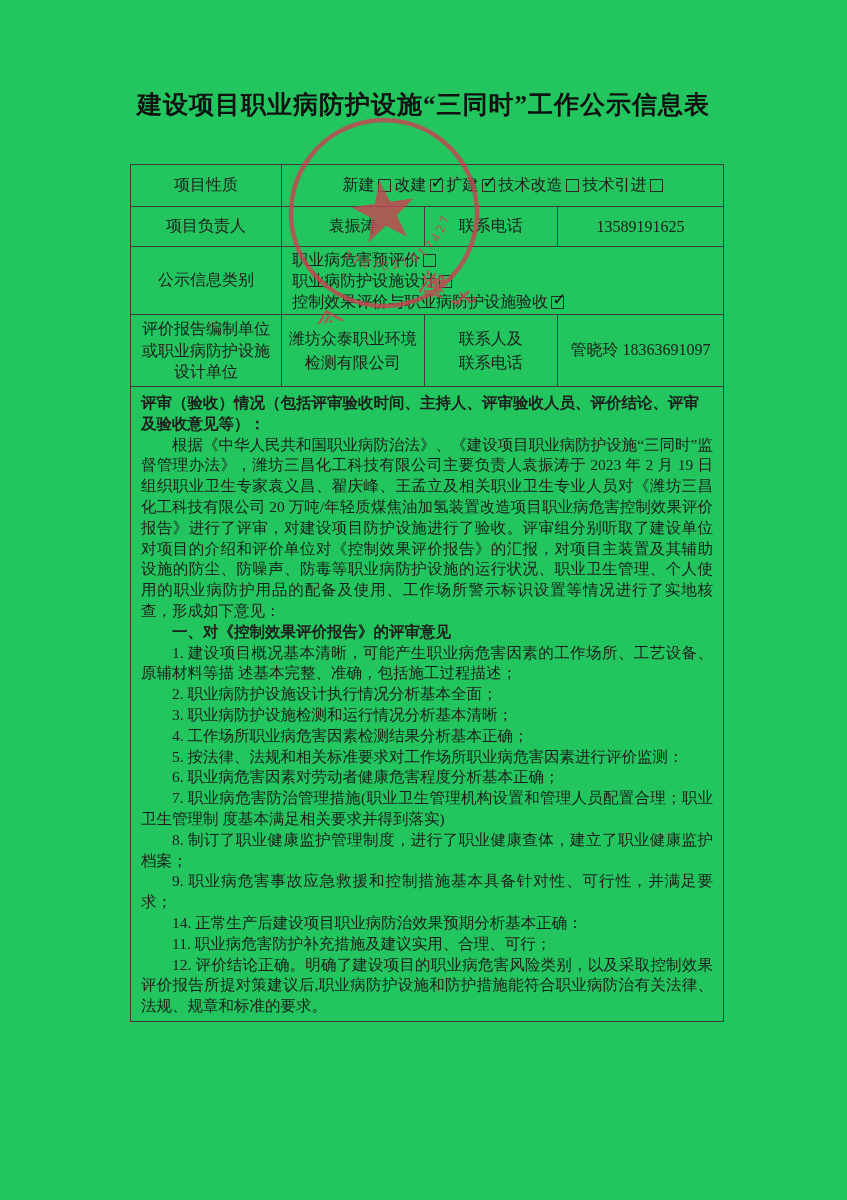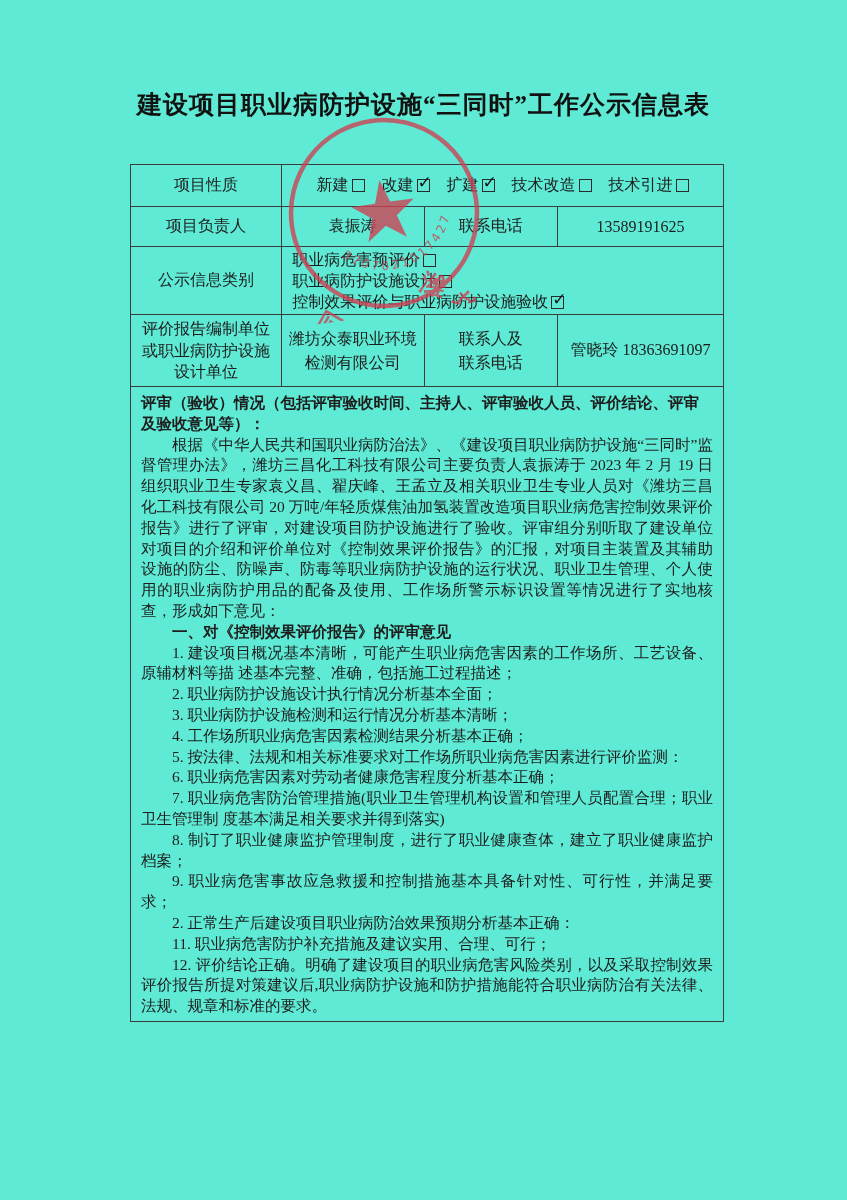--- a/index.html
+++ b/index.html
@@ -1,38 +1,38 @@
 <!DOCTYPE html>
 <html><head>
 <meta charset="utf-8">
 <style>
   * { margin:0; padding:0; box-sizing:border-box; }
   html,body { background:#e8e8e8; }
   .page {
     position:relative; width:847px; height:1200px; margin:0 auto;
-    background:#5eead4; overflow:hidden;
+    background:#22c55e; overflow:hidden;
     font-family:"Liberation Serif","DejaVu Serif",serif;
     color:#1d1d1d;
   }
   .doc-title {
     position:absolute; top:88px; left:0; width:100%;
     text-align:center; font-size:25px; font-weight:bold; letter-spacing:1px;
     color:#111;
   }
   table.form {
     position:absolute; left:130px; top:164px; width:594px;
     border-collapse:collapse; table-layout:fixed;
   }
   table.form td {
     border:1.5px solid #3c3c3c; font-size:16px; color:#1d1d1d;
     padding:2px 6px; vertical-align:middle;
   }
   td.lbl { text-align:center; }
   td.ctr { text-align:center; }
-  .nature-line { display:flex; justify-content:center; align-items:center; gap:17px; }
+  .nature-line { display:flex; justify-content:center; align-items:center; gap:4px; }
   .opt { white-space:nowrap; }
   .cb {
     display:inline-block; width:13px; height:13px; border:1.5px solid #2a2a2a;
     position:relative; vertical-align:-2px; margin-left:3px; background:transparent;
   }
   .cb.checked::after {
     content:"✓"; position:absolute; left:0px; top:-8px;
     font-size:17px; font-weight:bold; color:#161616;
     font-family:"DejaVu Sans",sans-serif;
   }
@@ -113,21 +113,21 @@
         <div class="item sub">一、对《控制效果评价报告》的评审意见</div>
         <div class="item">1. 建设项目概况基本清晰，可能产生职业病危害因素的工作场所、工艺设备、原辅材料等描 述基本完整、准确，包括施工过程描述；</div>
         <div class="item">2. 职业病防护设施设计执行情况分析基本全面；</div>
         <div class="item">3. 职业病防护设施检测和运行情况分析基本清晰；</div>
         <div class="item">4. 工作场所职业病危害因素检测结果分析基本正确；</div>
         <div class="item">5. 按法律、法规和相关标准要求对工作场所职业病危害因素进行评价监测：</div>
         <div class="item">6. 职业病危害因素对劳动者健康危害程度分析基本正确；</div>
         <div class="item">7. 职业病危害防治管理措施(职业卫生管理机构设置和管理人员配置合理；职业卫生管理制 度基本满足相关要求并得到落实)</div>
         <div class="item">8. 制订了职业健康监护管理制度，进行了职业健康查体，建立了职业健康监护档案；</div>
         <div class="item">9. 职业病危害事故应急救援和控制措施基本具备针对性、可行性，并满足要求；</div>
-        <div class="item">2. 正常生产后建设项目职业病防治效果预期分析基本正确：</div>
+        <div class="item">14. 正常生产后建设项目职业病防治效果预期分析基本正确：</div>
         <div class="item">11. 职业病危害防护补充措施及建议实用、合理、可行；</div>
         <div class="item">12. 评价结论正确。明确了建设项目的职业病危害风险类别，以及采取控制效果评价报告所提对策建议后,职业病防护设施和防护措施能符合职业病防治有关法律、法规、规章和标准的要求。</div>
       </td>
     </tr>
   </tbody>
     </table>
 
   <div class="stamp">
     <svg width="202" height="202" viewBox="0 0 202 202">
       <g fill="none" stroke="#cf3f52">

